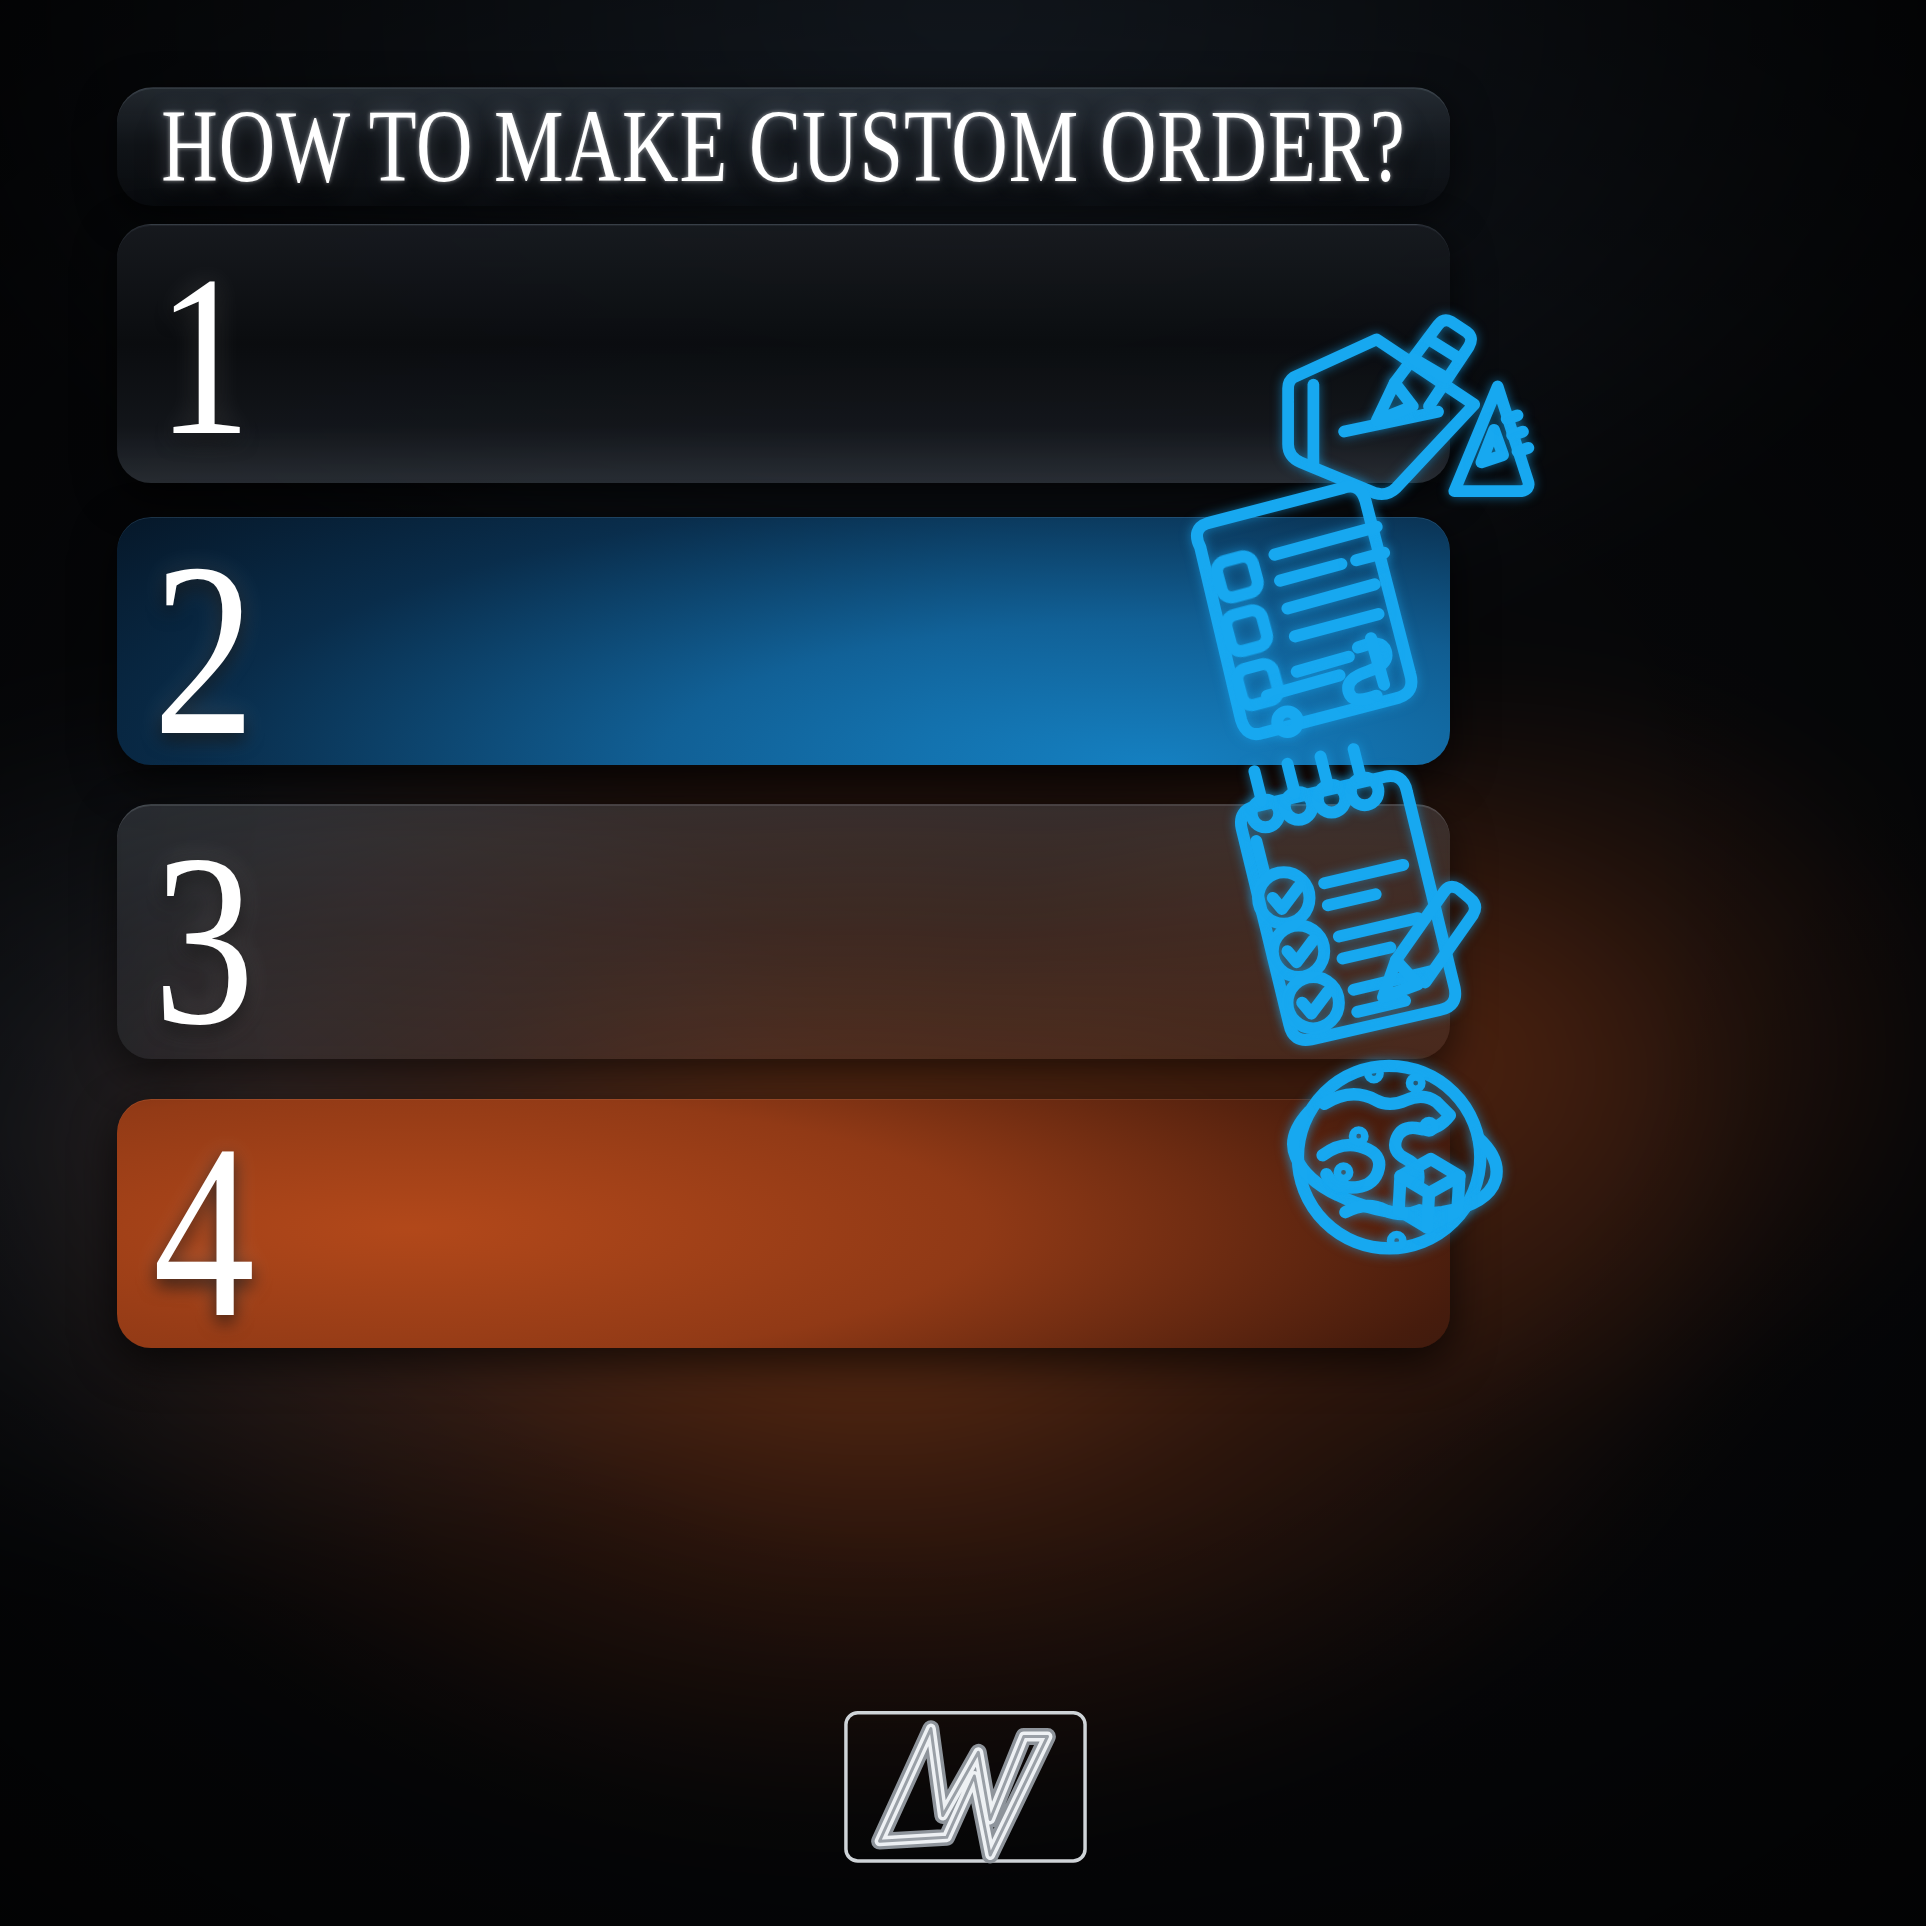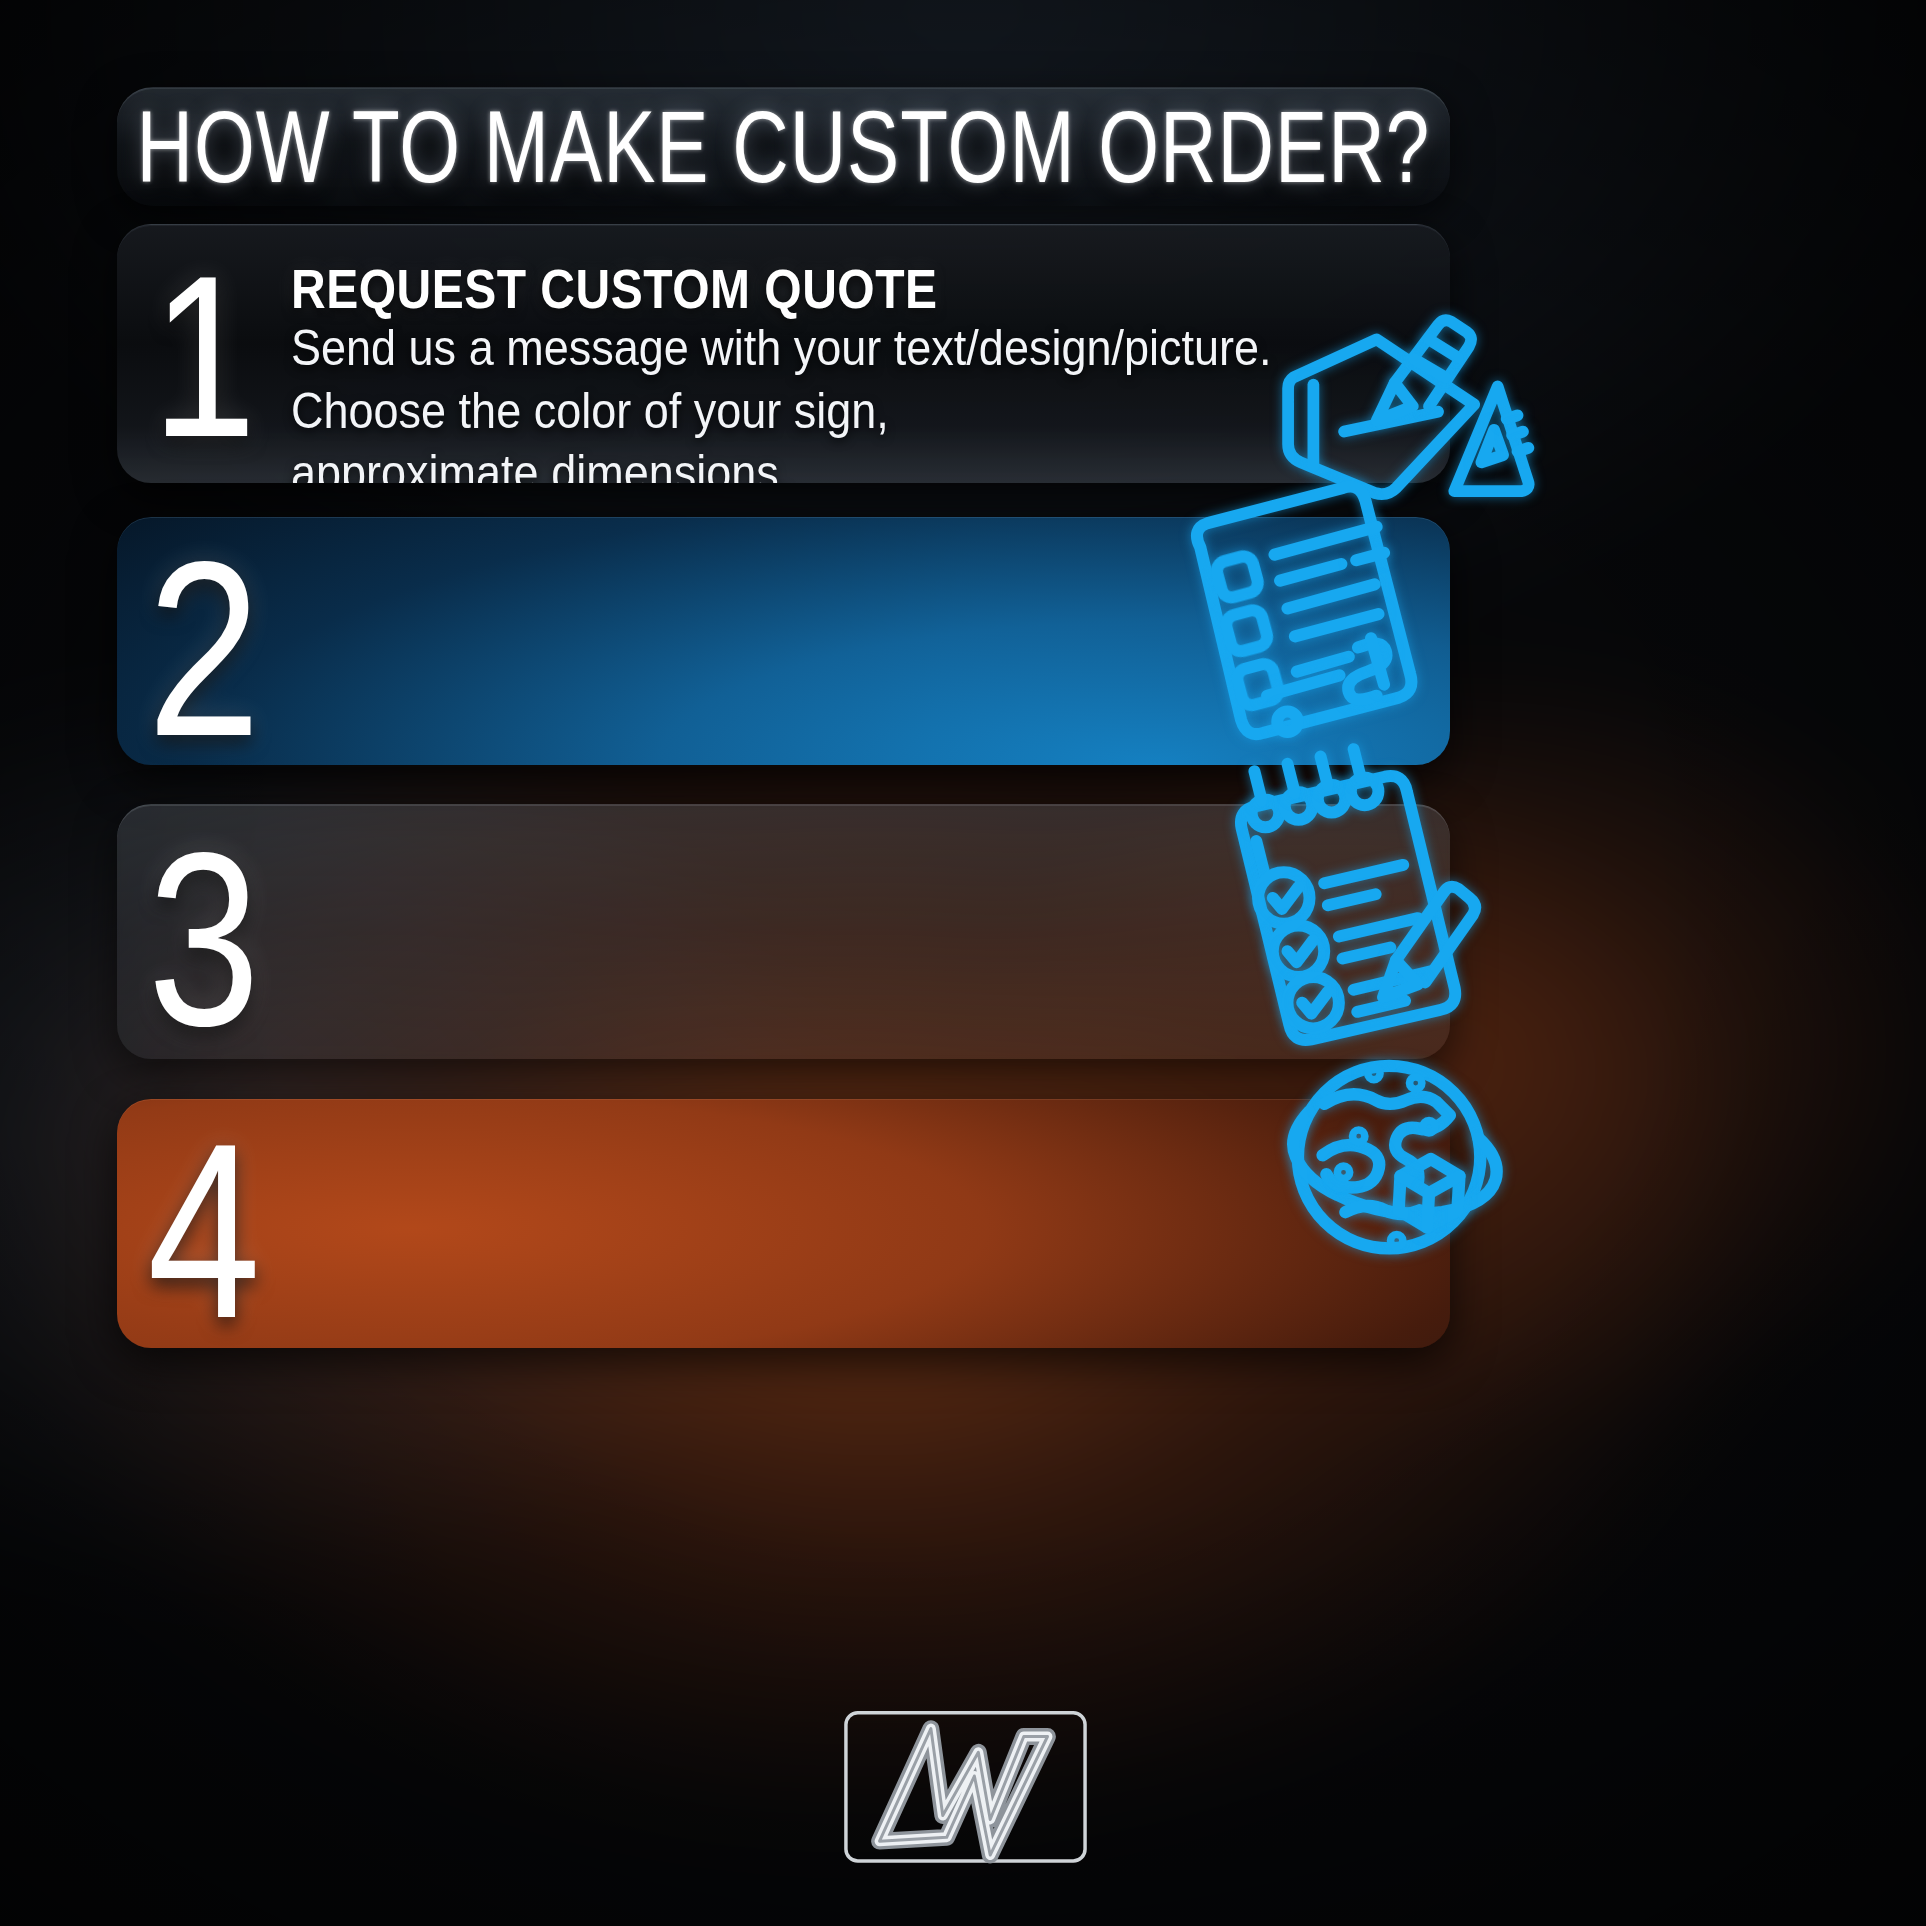--- a/index.html
+++ b/index.html
@@ -3,21 +3,21 @@
 <meta charset="utf-8">
 <style>
   html,body{margin:0;padding:0;background:#000;}
   *{box-sizing:border-box;}
 
   .stage{
     position:relative;
     width:1927px;height:1927px;
     overflow:hidden;
     background:#07080a;
-    font-family:Liberation Sans, sans-serif;
+    font-family:Liberation Serif, serif;
   }
 
   
   .bg{position:absolute;inset:0;}
   .bg-base{
     position:absolute;inset:-6%;
     background:
       radial-gradient(58% 40% at 46% 62%, rgba(214,96,34,0.50) 0%, rgba(150,60,20,0.26) 38%, rgba(0,0,0,0) 72%),
       radial-gradient(34% 26% at 74% 54%, rgba(188,78,26,0.30) 0%, rgba(0,0,0,0) 70%),
       radial-gradient(40% 30% at 16% 58%, rgba(120,130,150,0.22) 0%, rgba(0,0,0,0) 72%),
@@ -208,28 +208,20 @@
   </div>
 
   <div class="header">
     <div class="header-title">HOW TO MAKE CUSTOM ORDER?</div>
   </div>
 
   <div class="card" id="card1">
     <div class="card-inner">
       <div class="card-body">
         <div class="num">1</div>
-        <div class="txt">
-          <div class="step-title">REQUEST CUSTOM QUOTE</div>
-          <div class="step-desc">
-            <div>Send us a message with your text/design/picture.</div>
-            <div>Choose the color of your sign,</div>
-            <div>approximate dimensions.</div>
-          </div>
-        </div>
       </div>
     </div>
   </div>
 
   <div class="card" id="card2">
     <div class="card-inner">
       <div class="card-body">
         <div class="num">2</div>
       </div>
     </div>

